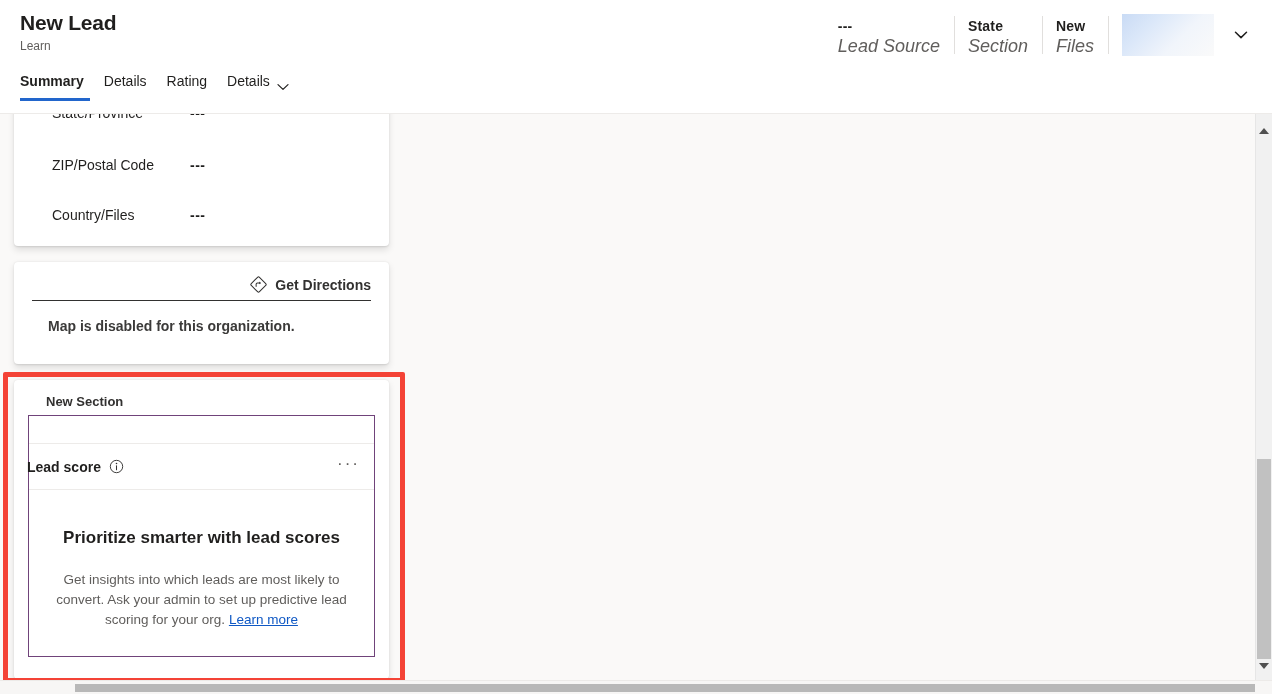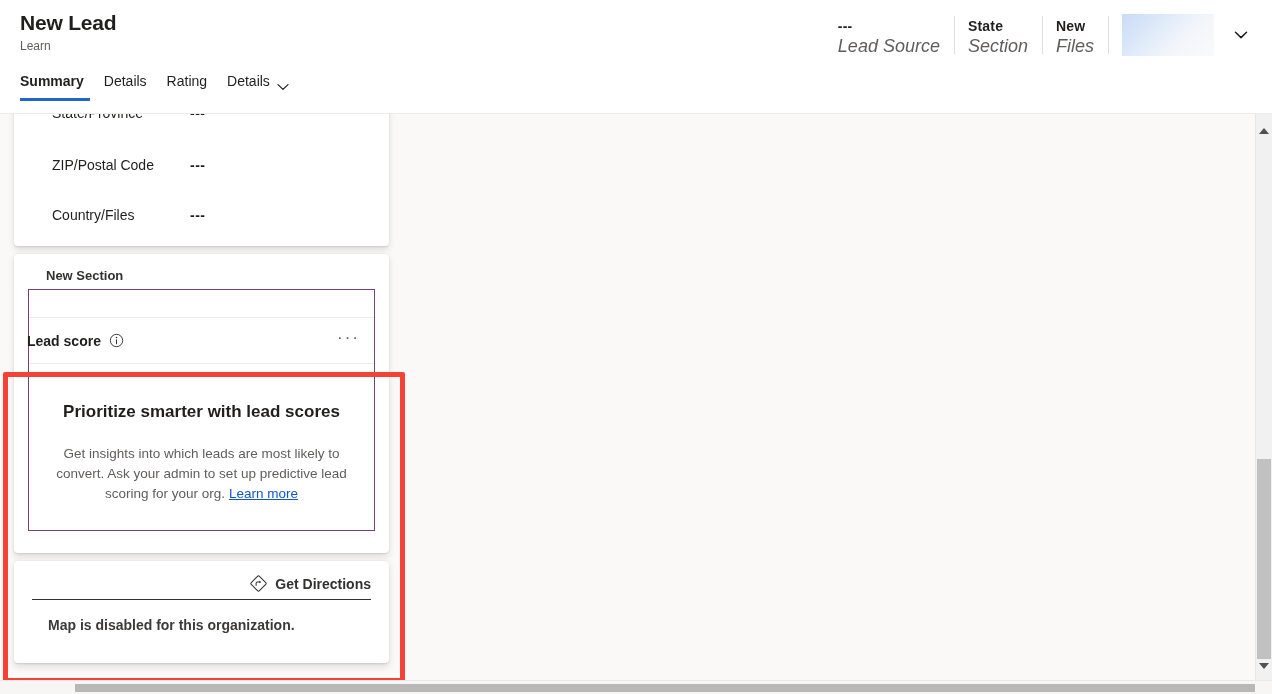--- a/index.html
+++ b/index.html
@@ -166,21 +166,21 @@
   .column {
     position: absolute;
     left: 14px; top: 0;
     width: 375px;
   }
 
   .card {
     background: #ffffff;
     border-radius: 4px;
     box-shadow: 0 0.6px 1.8px rgba(0,0,0,0.10), 0 3.2px 7.2px rgba(0,0,0,0.11);
-    margin-bottom: 8px;
+    margin-bottom: 16px;
     position: relative;
   }
 
   
   .card-address {
     margin-top: -46px;
     padding: 22px 0 26px 0;
     height: 178px;
     overflow: hidden;
   }
@@ -458,20 +458,34 @@
       <div class="field-row">
         <div class="field-label">ZIP/Postal Code</div>
         <div class="field-value">---</div>
       </div>
 
       <div class="field-row">
         <div class="field-label">Country/Files</div>
         <div class="field-value">---</div>
       </div>
 
+    </div>
+
+    <div class="card card-map">
+      <div class="map-toolbar">
+        <div class="get-directions">
+          <svg width="17" height="17" viewBox="0 0 20 20">
+            <rect x="3.2" y="3.2" width="13.6" height="13.6" rx="1.6" transform="rotate(45 10 10)" fill="none" stroke="#323130" stroke-width="1.2"></rect>
+            <path d="M7.2 12.2 L7.2 9.6 A1.5 1.5 0 0 1 8.7 8.1 L12.2 8.1" fill="none" stroke="#323130" stroke-width="1.2" stroke-linecap="round" stroke-linejoin="round"></path>
+            <path d="M10.8 6.5 L12.6 8.1 L10.8 9.7 Z" fill="#323130"></path>
+          </svg>
+          <span>Get Directions</span>
+        </div>
+      </div>
+      <div class="map-note">Map is disabled for this organization.</div>
     </div>
 
     <div class="card card-section">
 
       <div class="section-title">New Section</div>
 
       <div class="leadscore-box">
 
         <div class="leadscore-spacer"></div>
 
@@ -492,34 +506,20 @@
         <div class="leadscore-body">
           <div class="ls-heading">Prioritize smarter with lead scores</div>
           <div class="ls-desc">
             <span>Get insights into which leads are most likely to convert. Ask your admin to set up predictive lead scoring for your org. </span><a class="ls-link">Learn more</a>
           </div>
         </div>
 
       </div>
     </div>
 
-    <div class="card card-map">
-      <div class="map-toolbar">
-        <div class="get-directions">
-          <svg width="17" height="17" viewBox="0 0 20 20">
-            <rect x="3.2" y="3.2" width="13.6" height="13.6" rx="1.6" transform="rotate(45 10 10)" fill="none" stroke="#323130" stroke-width="1.2"></rect>
-            <path d="M7.2 12.2 L7.2 9.6 A1.5 1.5 0 0 1 8.7 8.1 L12.2 8.1" fill="none" stroke="#323130" stroke-width="1.2" stroke-linecap="round" stroke-linejoin="round"></path>
-            <path d="M10.8 6.5 L12.6 8.1 L10.8 9.7 Z" fill="#323130"></path>
-          </svg>
-          <span>Get Directions</span>
-        </div>
-      </div>
-      <div class="map-note">Map is disabled for this organization.</div>
-    </div>
-
   </div>
 
   <div class="annotation"></div>
 
 </div>
 
 <div class="vscroll">
   <div class="vscroll-btn up">
     <div class="arrow-up"></div>
   </div>

